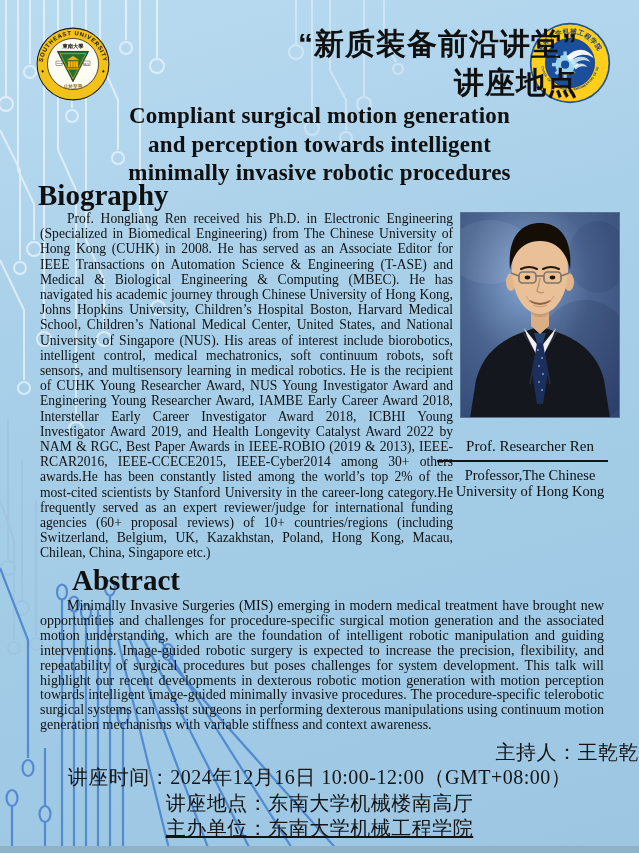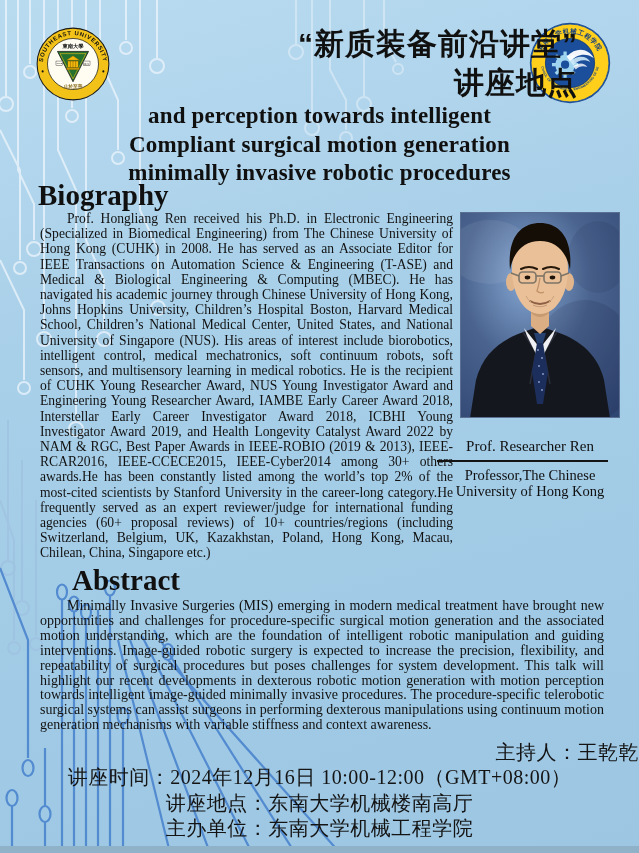--- a/index.html
+++ b/index.html
@@ -43,21 +43,21 @@
     position:absolute;left:437px;top:460px;width:171px;height:2px;background:#141414;
   }
   .cap-affil{
     position:absolute;left:438px;top:468px;width:184px;text-align:center;
     font-size:14.5px;line-height:15.5px;
   }
   .footer-line{
     position:absolute;left:0;width:639px;text-align:center;
     font-size:20px;line-height:24px;letter-spacing:.5px;color:#141414;
   }
-  .f1{top:740px;text-align:right;} .f2{top:765px;} .f3{top:791px;} .f4{top:816px;}
+  .f1{top:740px;text-align:right;} .f2{top:765px;} .f3{top:791px;} .f4{top:816px;text-decoration:underline;}
 </style>
 </head>
 <body>
 
 <div class="poster">
 
   <svg class="circuit" viewBox="0 0 639 853" aria-hidden="true">
 
     <g stroke="#edf5fc" stroke-width="2" fill="none" opacity="0.75">
       <path d="M6,0 V96"></path>
@@ -201,22 +201,22 @@
       <path d="M46,42 C58,30 72,32 79,44 C70,37 58,39 50,48 Z" fill="#ffffff" opacity="0.95"></path>
       <path d="M50,48 C60,40 70,41 75,49 C68,45 60,46 54,53 Z" fill="#cde9f7" opacity="0.9"></path>
       <path d="M54,54 C61,49 68,50 71,55 C66,53 61,54 57,58 Z" fill="#ffffff" opacity="0.8"></path>
     </g>
     <text x="44" y="64.5" text-anchor="middle" font-size="4" fill="#ffd94d" font-family="Liberation Sans, sans-serif">1916</text>
   </svg>
 
   <div class="cn-title">“新质装备前沿讲堂”</div>
   <div class="cn-session">讲座地点</div>
   <div class="en-title">
+    <div>Compliant surgical motion generation</div>
     <div>and perception towards intelligent</div>
-    <div>Compliant surgical motion generation</div>
     <div>minimally invasive robotic procedures</div>
   </div>
 
   <h2 class="sec-heading bio-heading">Biography</h2>
   <p class="body-text bio-text">Prof. Hongliang Ren received his Ph.D. in Electronic Engineering (Specialized in Biomedical Engineering) from The Chinese University of Hong Kong (CUHK) in 2008. He has served as an Associate Editor for IEEE Transactions on Automation Science &amp; Engineering (T-ASE) and Medical &amp; Biological Engineering &amp; Computing (MBEC).  He has navigated his academic journey through Chinese University of Hong Kong, Johns Hopkins University, Children’s Hospital Boston, Harvard Medical School, Children’s National Medical Center, United States, and National University of Singapore (NUS). His areas of interest include biorobotics, intelligent control, medical mechatronics, soft continuum robots, soft sensors, and multisensory learning in medical robotics. He is the recipient of CUHK Young Researcher Award, NUS Young Investigator Award and Engineering Young Researcher Award, IAMBE Early Career Award 2018, Interstellar Early Career Investigator Award 2018, ICBHI Young Investigator Award 2019, and Health Longevity Catalyst Award 2022 by NAM &amp; RGC, Best Paper Awards in IEEE-ROBIO (2019 &amp; 2013), IEEE-RCAR2016, IEEE-CCECE2015, IEEE-Cyber2014 among 30+ others awards.He has been constantly listed among the world’s top 2% of the most-cited scientists by Stanford University in the career-long category.He frequently served as an expert reviewer/judge for international funding agencies (60+ proposal reviews) of 10+ countries/regions (including Switzerland, Belgium, UK, Kazakhstan, Poland, Hong Kong, Macau, Chilean, China, Singapore etc.)</p>
 
   <svg class="photo" viewBox="0 0 160 206">
     <defs>
       <radialGradient id="pbg" cx="42%" cy="32%" r="90%">
         <stop offset="0%" stop-color="#87a8d4"></stop>

